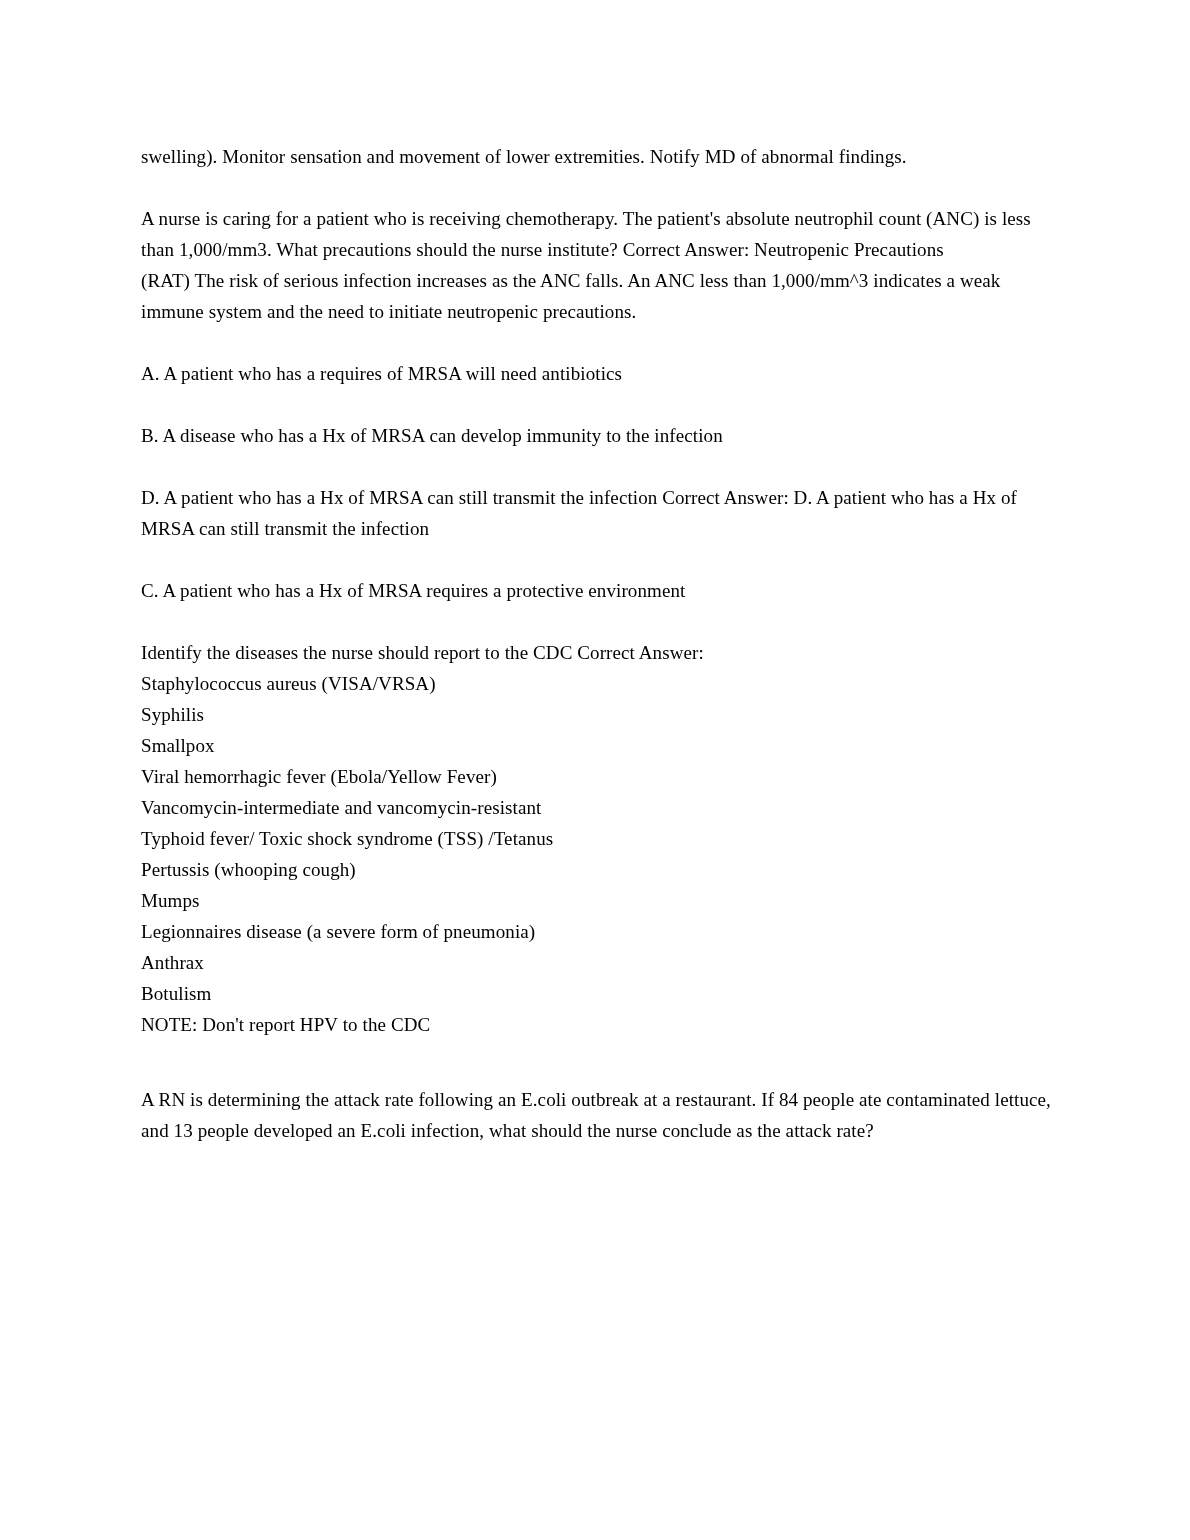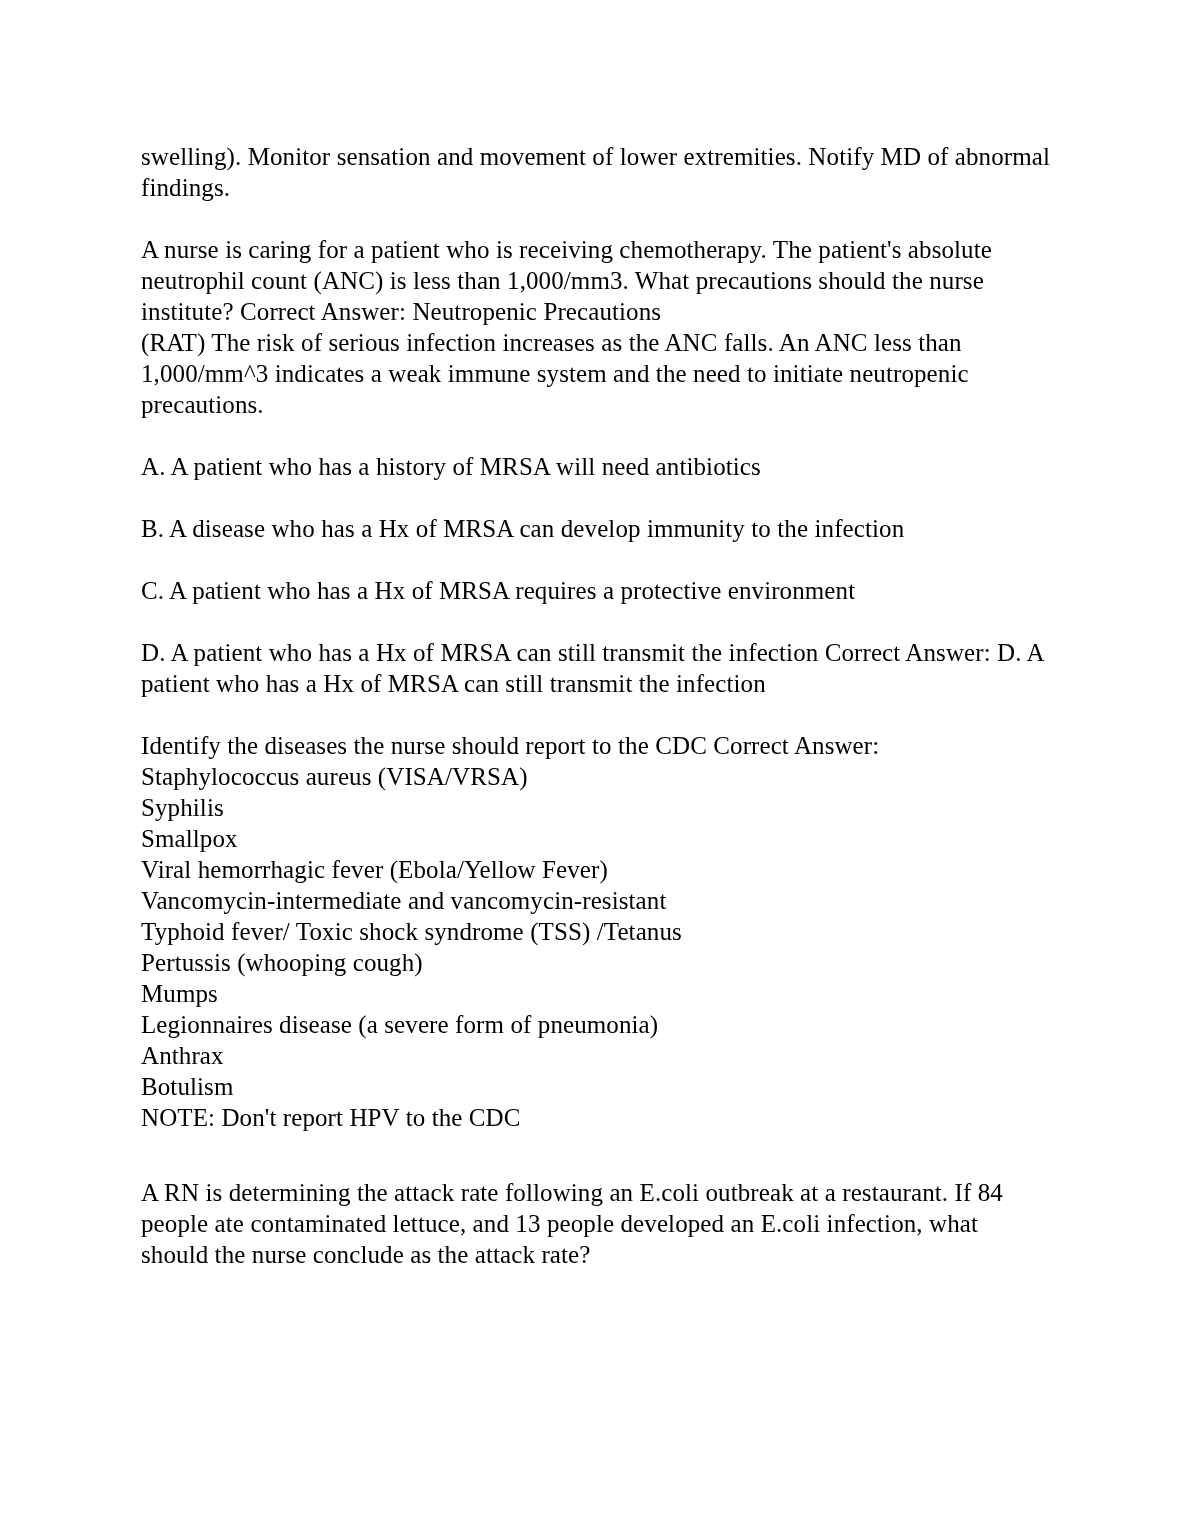--- a/index.html
+++ b/index.html
@@ -16,43 +16,43 @@
     font-family: "Liberation Serif", "DejaVu Serif", serif;
     color: #000000;
   }
   .content {
     position: absolute;
     left: 141px;
     top: 141px;
     width: 910px;
   }
   .para {
-    font-size: 25px;
+    font-size: 19px;
     line-height: 31px;
     white-space: pre-line;
     margin: 0 0 31px 0;
     letter-spacing: 0.1px;
   }
   .para:last-child {
     margin-bottom: 0;
     margin-top: 44px;
   }
 </style>
 </head>
 <body>
 
 <div class="page">
   <div class="content">
     <p class="para">swelling). Monitor sensation and movement of lower extremities. Notify MD of abnormal findings.</p>
     <p class="para">A nurse is caring for a patient who is receiving chemotherapy. The patient's absolute neutrophil count (ANC) is less than 1,000/mm3. What precautions should the nurse institute? Correct Answer:  Neutropenic Precautions
 (RAT) The risk of serious infection increases as the ANC falls. An ANC less than 1,000/mm^3 indicates a weak immune system and the need to initiate neutropenic precautions.</p>
-    <p class="para">A. A patient who has a history of MRSA will need antibiotics</p>
+    <p class="para">A. A patient who has a requires of MRSA will need antibiotics</p>
     <p class="para">B. A disease who has a Hx of MRSA can develop immunity to the infection</p>
+    <p class="para">D. A patient who has a Hx of MRSA can still transmit the infection Correct Answer:  D. A patient who has a Hx of MRSA can still transmit the infection</p>
     <p class="para">C. A patient who has a Hx of MRSA requires a protective environment</p>
-    <p class="para">D. A patient who has a Hx of MRSA can still transmit the infection Correct Answer:  D. A patient who has a Hx of MRSA can still transmit the infection</p>
     <p class="para">Identify the diseases the nurse should report to the CDC Correct Answer:
 Staphylococcus aureus (VISA/VRSA)
 Syphilis
 Smallpox
 Viral hemorrhagic fever (Ebola/Yellow Fever)
 Vancomycin-intermediate and vancomycin-resistant
 Typhoid fever/ Toxic shock syndrome (TSS) /Tetanus
 Pertussis (whooping cough)
 Mumps
 Legionnaires disease (a severe form of pneumonia)

